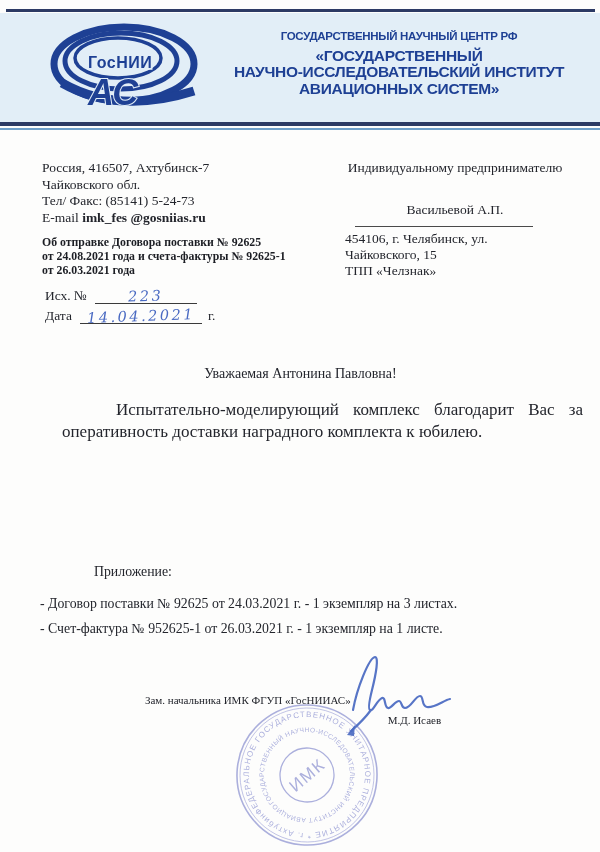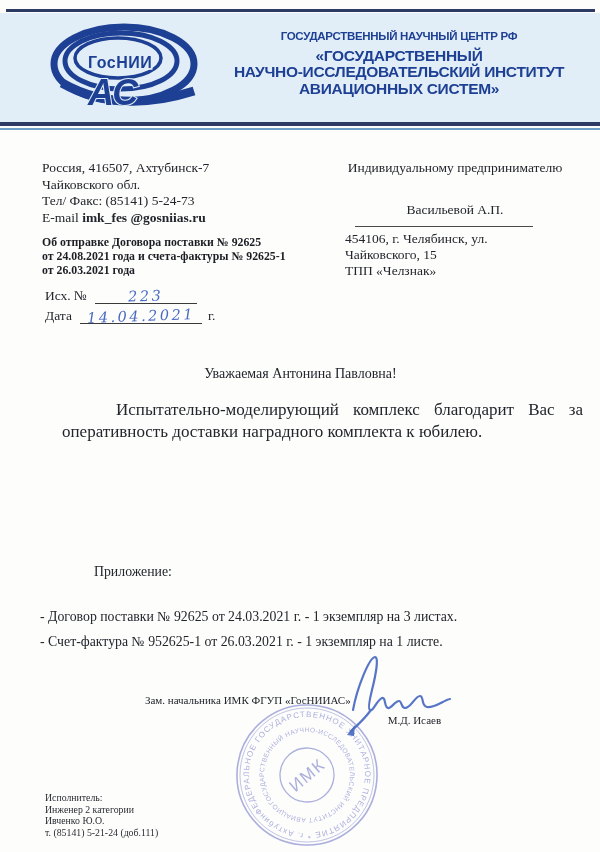--- a/index.html
+++ b/index.html
@@ -46,21 +46,21 @@
     color:var(--handwriting-blue, #4a6ac2); font-size:14.5px; letter-spacing:2.5px;
     display:inline-block; transform:rotate(-2deg) translateY(2px); white-space:nowrap; }
   
   .salutation { position:absolute; left:40px; top:366px; width:521px;
     text-align:center; font-size:14px; }
   .bodytext { position:absolute; left:40px; top:399px; width:521px;
     font-size:17px; line-height:21.8px; text-align:justify;margin-left:22px; }
   .bodytext p { margin:0 0 2px 0; text-indent:54px; }
   .attach { position:absolute; left:40px; top:559px; width:521px;
     font-size:13.8px; line-height:25px; }
-  .attach-label { text-indent:54px; margin-bottom:20px;font-family:Liberation Serif, serif; }
+  .attach-label { text-indent:54px; margin-bottom:7px;font-family:Liberation Serif, serif; }
   
   .sigrow { position:absolute; left:42px; top:694px; width:512px;
     display:flex; justify-content:center; font-size:11px;gap:37px; }
   .signame { margin-right:10px;margin-top:20px; }
   .autograph { position:absolute; left:338px; top:650px; width:120px; height:88px; }
   .stamp { position:absolute; left:233px; top:701px; width:148px; height:148px; opacity:0.82; }
   .footer { position:absolute; left:45px; top:792px; font-size:9.8px;
     line-height:11.6px; color:#2a2c33; }
 </style>
 </head>
@@ -157,20 +157,14 @@
   </svg>
 
   <svg class="autograph" viewBox="0 0 120 88" aria-hidden="true">
     <g fill="none" stroke="#4a6ac2" stroke-width="2.2" stroke-linecap="round" opacity="0.92">
       <path d="M15,60 C19,38 31,8 37,7 C41,7 38,24 34,40 C31,52 30,59 32,60 C35,62 39,50 44,48 C48,47 46,57 50,58 C53,59 57,51 61,51 C64,51 63,58 67,58 C73,58 77,46 82,46 C86,46 83,56 89,57 C97,58 106,50 112,49"></path>
       <path d="M33,60 C27,68 20,75 13,81"></path>
     </g>
     <polygon points="9,85 17,75 16,86" fill="#4a6ac2" opacity="0.92"></polygon>
   </svg>
 
-  <div class="footer">
-    <div>Исполнитель:</div>
-    <div>Инженер 2 категории</div>
-    <div>Ивченко Ю.О.</div>
-    <div>т. (85141) 5-21-24 (доб.111)</div>
-  </div>
 
 </div>
 
 </body></html>

